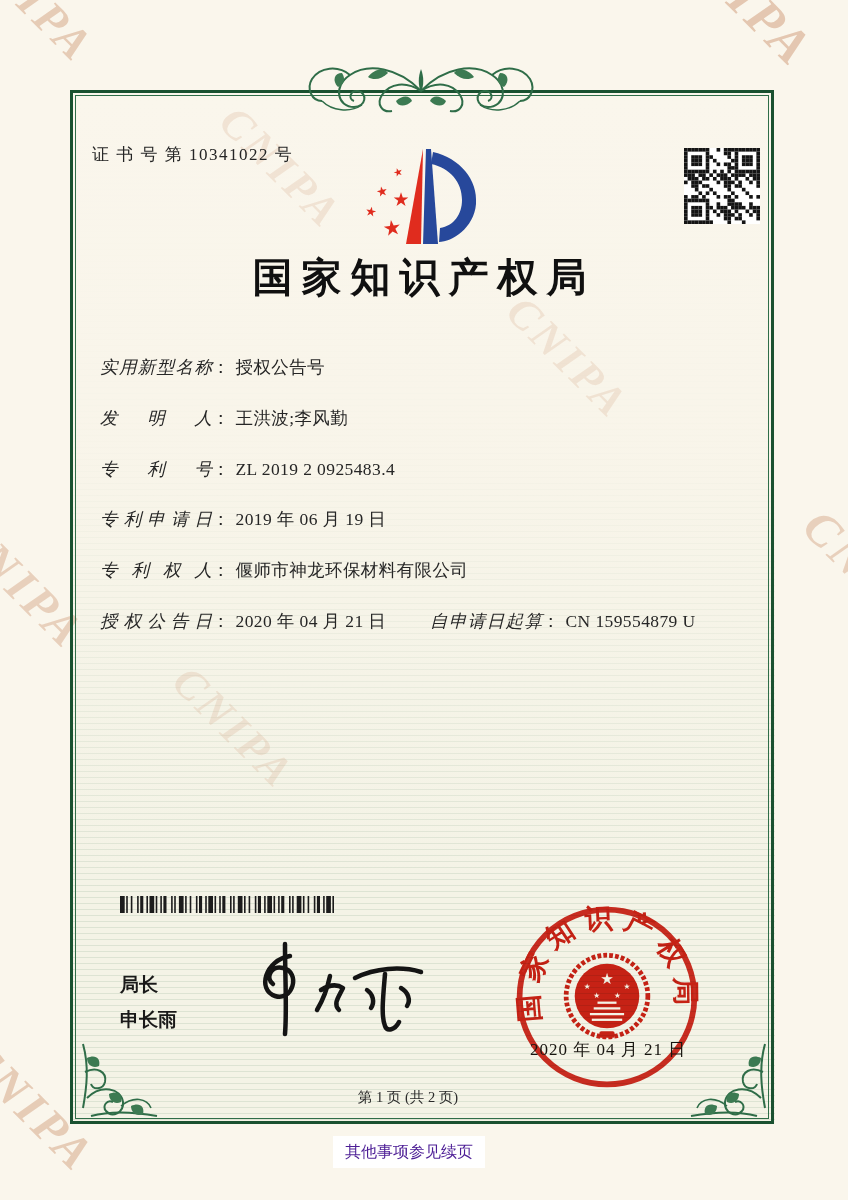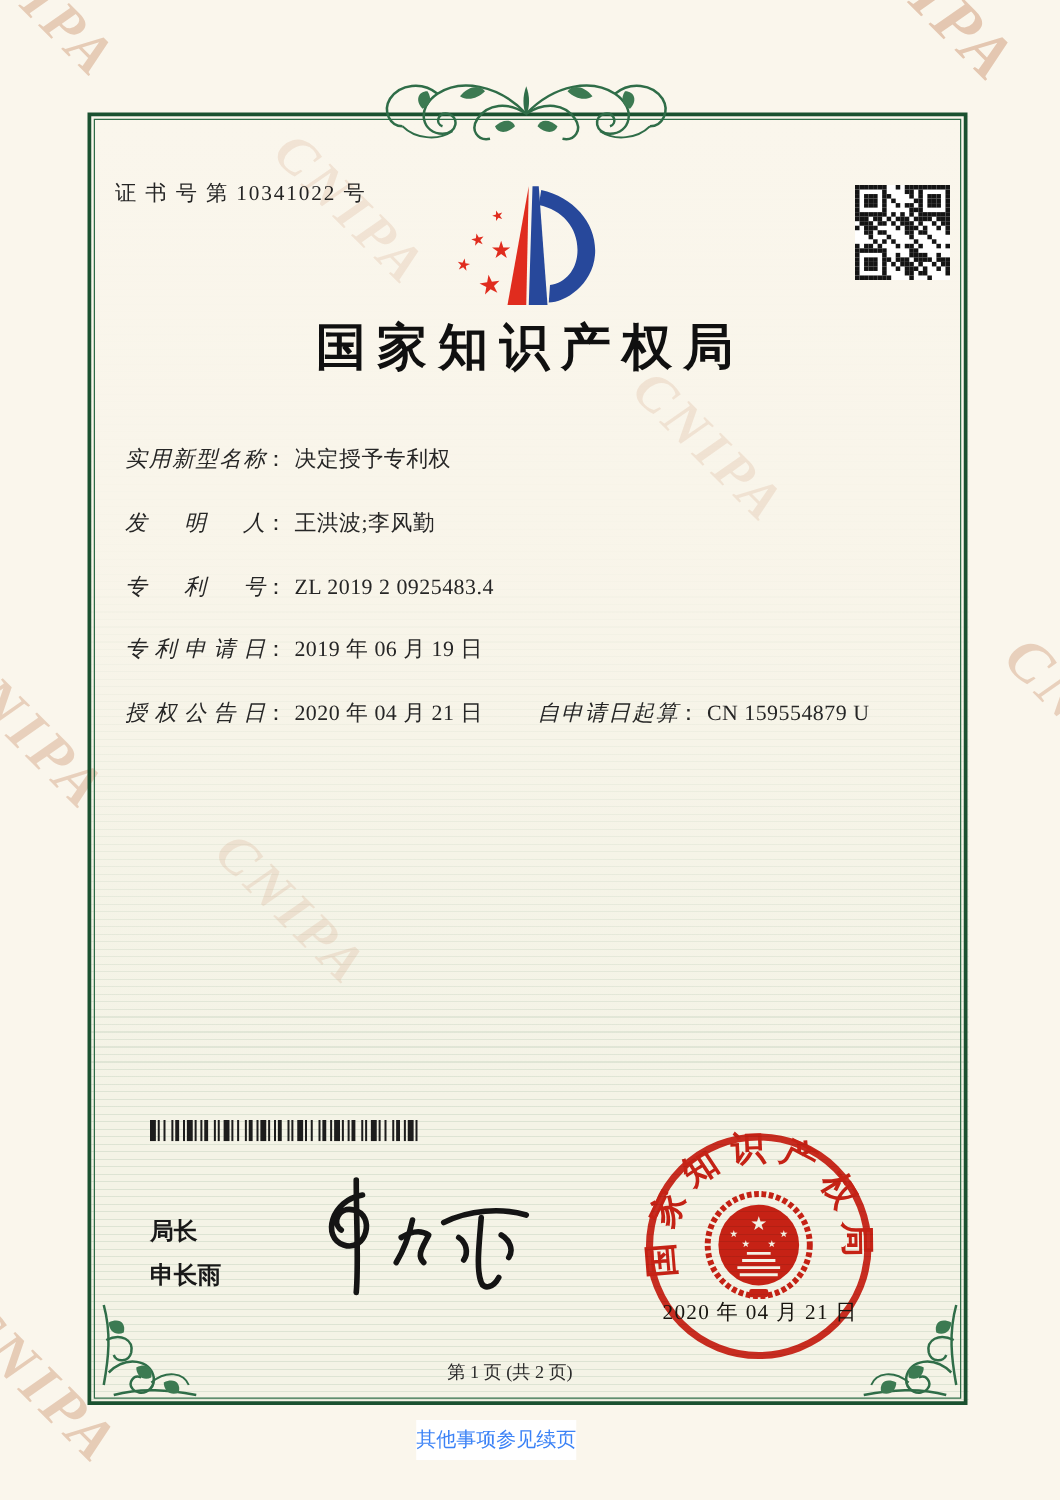--- a/index.html
+++ b/index.html
@@ -36,22 +36,22 @@
   .g2{position:absolute;left:330px;top:0;}
   .bodytext{left:100px;top:702px;width:652px;font-size:17.5px;line-height:26px;
             text-align:justify;color:#1f1f1f;}
   .bodytext p{margin:0;text-indent:2em;}
   .post{left:120px;top:972px;font-family:Liberation Serif, serif;
         font-size:19px;font-weight:600;color:#191919;}
   .name{left:120px;top:1007px;font-family:"Liberation Sans","DejaVu Sans",sans-serif;
         font-size:19px;font-weight:600;color:#191919;}
   .sealdate{left:530px;top:1038px;font-size:17px;color:#17140f;letter-spacing:1px;z-index:5;}
   .pagenum{left:70px;width:676px;top:1088px;text-align:center;font-size:14.5px;color:#2a2a2a;}
-  .notebox{left:333px;top:1136px;width:128px;height:32px;background:#ffffff;
-           display:flex;align-items:center;justify-content:center;font-size:16px;color:#3b82f6;}
+  .notebox{left:333px;top:1136px;width:152px;height:32px;background:#ffffff;
+           display:flex;align-items:center;justify-content:center;font-size:16px;color:#4c1d95;}
   svg{display:block}
 </style>
 </head>
 <body>
 
 <div class="page">
 
   <div class="inner"></div>
 
   <div class="wm" style="left:-48px;top:-28px;font-size:46px;opacity:.45">CNIPA</div>
@@ -351,30 +351,33 @@
       <text x="63" y="66" font-size="19">★</text>
       <text x="33" y="76" font-size="13" transform="rotate(10 33 71)">★</text>
       <text x="54" y="95" font-size="21" transform="rotate(-8 54 88)">★</text>
     </g>
   </svg>
 
   <div class="ct title">国家知识产权局</div>
 
   <div class="ct fields">
     <div class="row">
-      <span class="lab">实用新型名称</span><span class="colon">：</span><span class="val">决定授予专利权</span>
+      <span class="lab">实用新型名称</span><span class="colon">：</span><span class="val">授权公告号</span>
     </div>
     <div class="row">
       <span class="lab">发明人</span><span class="colon">：</span><span class="val">王洪波;李风勤</span>
     </div>
     <div class="row">
       <span class="lab">专利号</span><span class="colon">：</span><span class="val">ZL 2019 2 0925483.4</span>
     </div>
     <div class="row">
       <span class="lab">专利申请日</span><span class="colon">：</span><span class="val">2019 年 06 月 19 日</span>
+    </div>
+    <div class="row">
+      <span class="lab">专利权人</span><span class="colon">：</span><span class="val">偃师市神龙环保材料有限公司</span>
     </div>
     <div class="row">
       <span class="lab">授权公告日</span><span class="colon">：</span><span class="val">2020 年 04 月 21 日</span>
       <span class="g2">
         <span class="lab">自申请日起算</span><span class="colon">：</span><span class="val">CN 159554879 U</span>
       </span>
     </div>
   </div>
 
 

